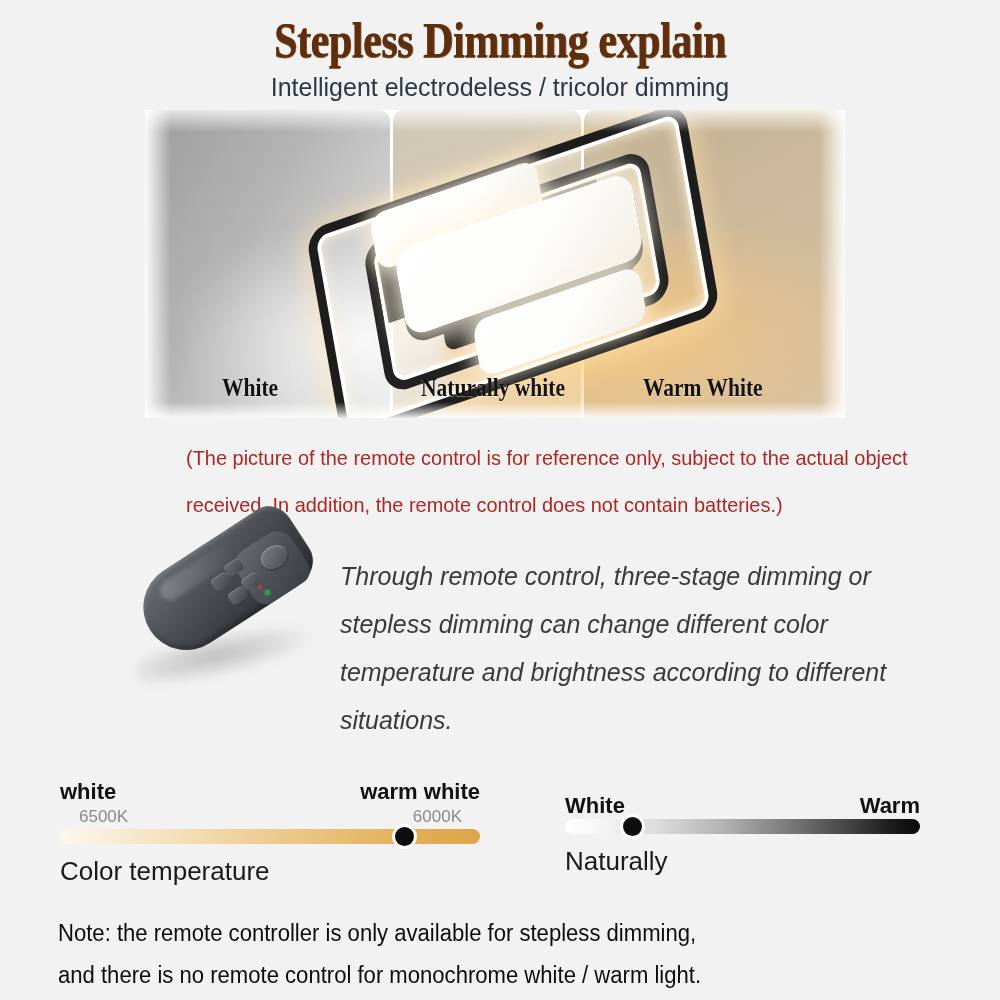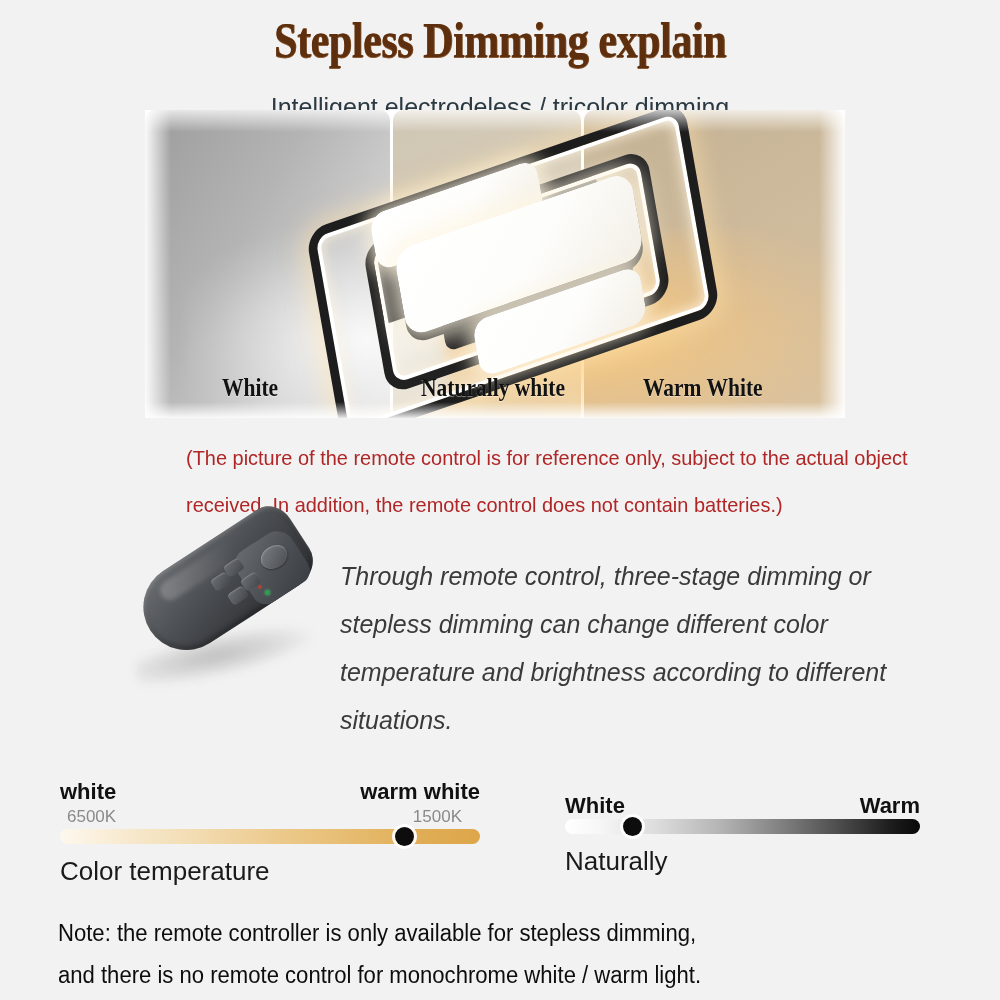--- a/index.html
+++ b/index.html
@@ -28,21 +28,21 @@
     line-height: 56px;
     letter-spacing: -0.5px;
     color: #5d2f0e;
     transform: scaleX(0.84);
     transform-origin: center top;
     text-shadow: 0 1px 0 #8a5a32, 1px 0 0 #7a4a22;
     white-space: nowrap;
   }
   .subtitle {
     position: absolute;
-    top: 92px;
+    top: 72px;
     left: 0;
     width: 1000px;
     text-align: center;
     font-size: 25px;
     line-height: 30px;
     color: #2b3a42;
     white-space: nowrap;
   }
 
   
@@ -319,21 +319,21 @@
     position: relative;
     height: 24px;
   }
   .kelvin {
     position: absolute;
     font-size: 17px;
     line-height: 24px;
     color: #8a8a8a;
     white-space: nowrap;
   }
-  .kelvin.k-left  { left: 7px; }
+  .kelvin.k-left  { left: 19px; }
   .kelvin.k-right { right: 18px; }
 
   .track {
     position: relative;
     height: 15px;
     border-radius: 8px;
   }
   .track.temp {
     background: linear-gradient(to right,
       #fdf8ee 0%, #f8ebd2 14%, #f2dcb2 32%, #ecca8c 52%,
@@ -429,21 +429,21 @@
 
 <div class="para">Through remote control, three-stage dimming or stepless dimming can change different color temperature and brightness according to different situations.</div>
 
 <div class="slider-group grp-temp">
   <div class="slider-top">
     <span class="cap cap-left">white</span>
     <span class="cap cap-right">warm white</span>
   </div>
   <div class="kelvin-row">
     <span class="kelvin k-left">6500K</span>
-    <span class="kelvin k-right">1500K</span>
+    <span class="kelvin k-right">6000K</span>
   </div>
   <div class="track temp">
     <div class="knob" id="knob-temp" style="left: 82%;"></div>
   </div>
   <div class="slider-caption">Color temperature</div>
 </div>
 
 <div class="slider-group grp-bright">
   <div class="slider-top">
     <span class="cap cap-left">White</span>

